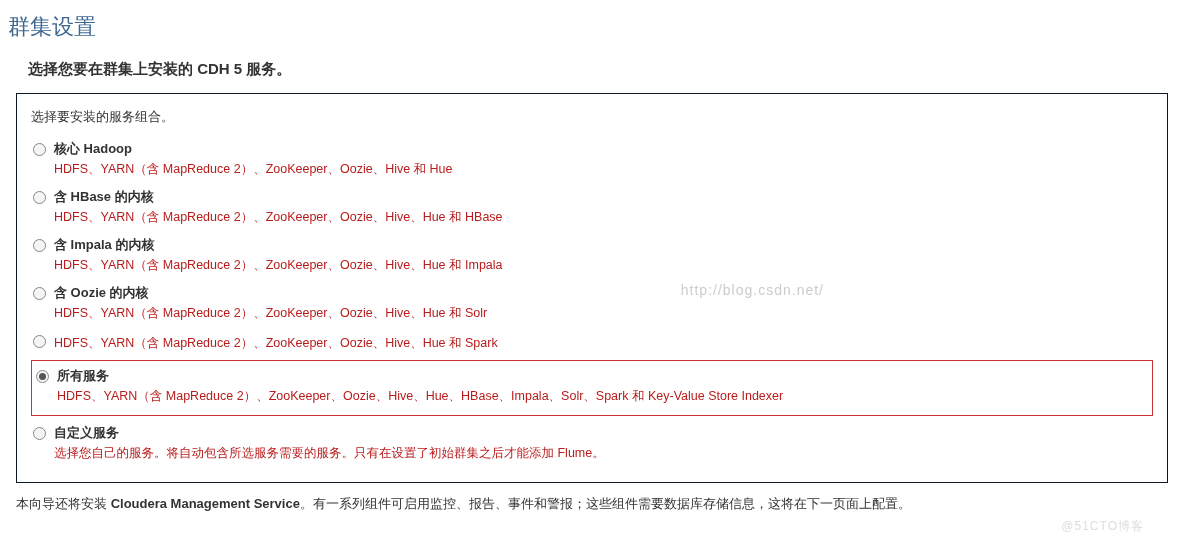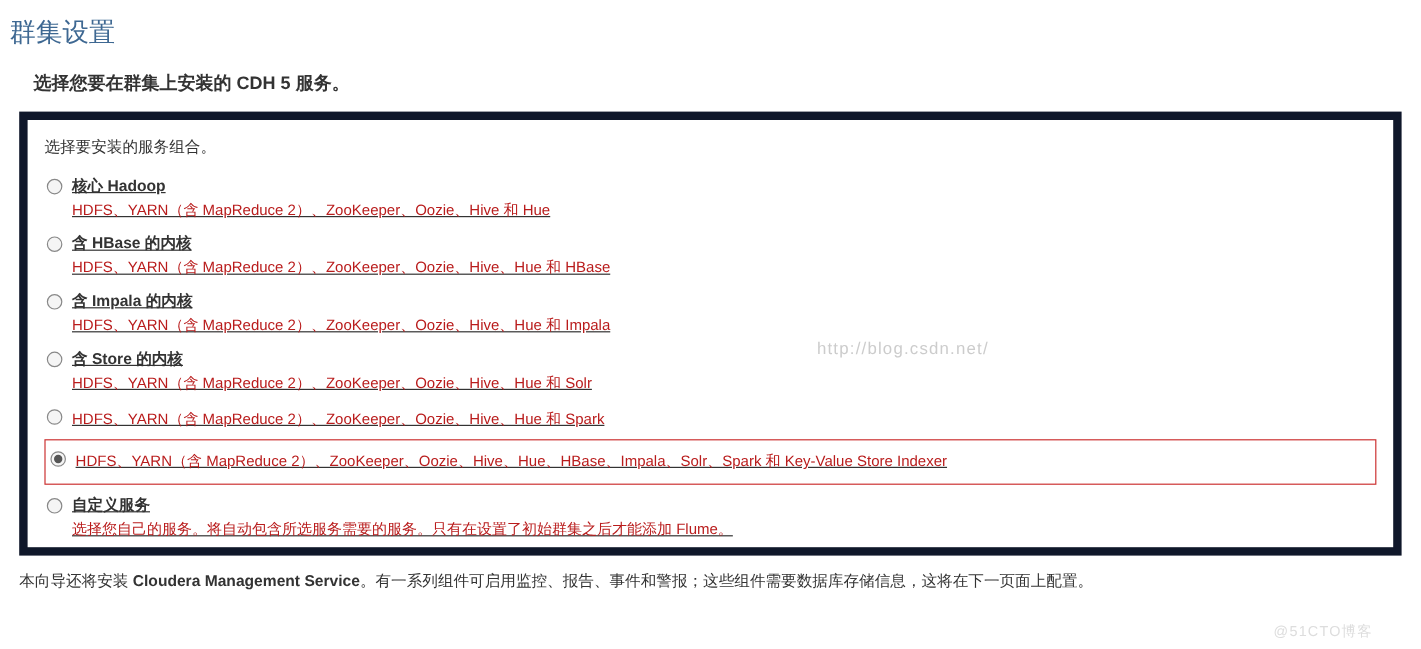--- a/index.html
+++ b/index.html
@@ -20,43 +20,42 @@
     .subtitle {
       font-size: 15px;
       font-weight: bold;
       color: #333;
       padding: 8px 16px 14px 28px;
     }
     .subtitle .inner-bold {
       font-weight: bold;
     }
     .panel {
-      border: 7px solid #0f172a;
+      border: 1px solid #0f172a;
       margin: 0 16px;
-      padding: 14px 14px 0 14px;
+      padding: 14px 14px 14px 14px;
       background: #fff;
     }
     .panel-intro {
       color: #333;
       font-size: 13px;
       margin-bottom: 10px;
     }
     .option-group {
       display: flex;
       flex-direction: column;
       gap: 0;
     }
     .option-row {
       display: flex;
       align-items: flex-start;
       padding: 4px 2px 6px 2px;
     }
     .option-wrap {
       padding: 0;
-      text-decoration: underline;
     }
     .option-wrap.selected {
       border: 1px solid #cc3333;
       padding: 2px 2px 4px 2px;
       margin: 2px 0 4px 0;
     }
     .radio {
       width: 13px;
       height: 13px;
       border-radius: 50%;
@@ -155,39 +154,40 @@
           <div class="option-title">含 Impala 的内核</div>
           <div class="option-desc">HDFS、YARN（含 MapReduce 2）、ZooKeeper、Oozie、Hive、Hue 和 Impala</div>
         </div>
       </div>
     </div>
 
     <div class="option-wrap">
       <div class="option-row">
         <div class="radio"></div>
         <div class="option-body">
-          <div class="option-title">含 Store 的内核</div>
+          <div class="option-title">含 Oozie 的内核</div>
           <div class="option-desc">HDFS、YARN（含 MapReduce 2）、ZooKeeper、Oozie、Hive、Hue 和 Solr</div>
         </div>
       </div>
     </div>
 
     <div class="option-wrap">
       <div class="option-row">
         <div class="radio"></div>
         <div class="option-body">
           <div class="option-desc">HDFS、YARN（含 MapReduce 2）、ZooKeeper、Oozie、Hive、Hue 和 Spark</div>
         </div>
       </div>
     </div>
 
     <div class="option-wrap selected">
       <div class="option-row">
         <div class="radio checked"></div>
         <div class="option-body">
+          <div class="option-title">所有服务</div>
           <div class="option-desc">HDFS、YARN（含 MapReduce 2）、ZooKeeper、Oozie、Hive、Hue、HBase、Impala、Solr、Spark 和 Key-Value Store Indexer</div>
         </div>
       </div>
     </div>
 
     <div class="option-wrap">
       <div class="option-row">
         <div class="radio"></div>
         <div class="option-body">
           <div class="option-title">自定义服务</div>

